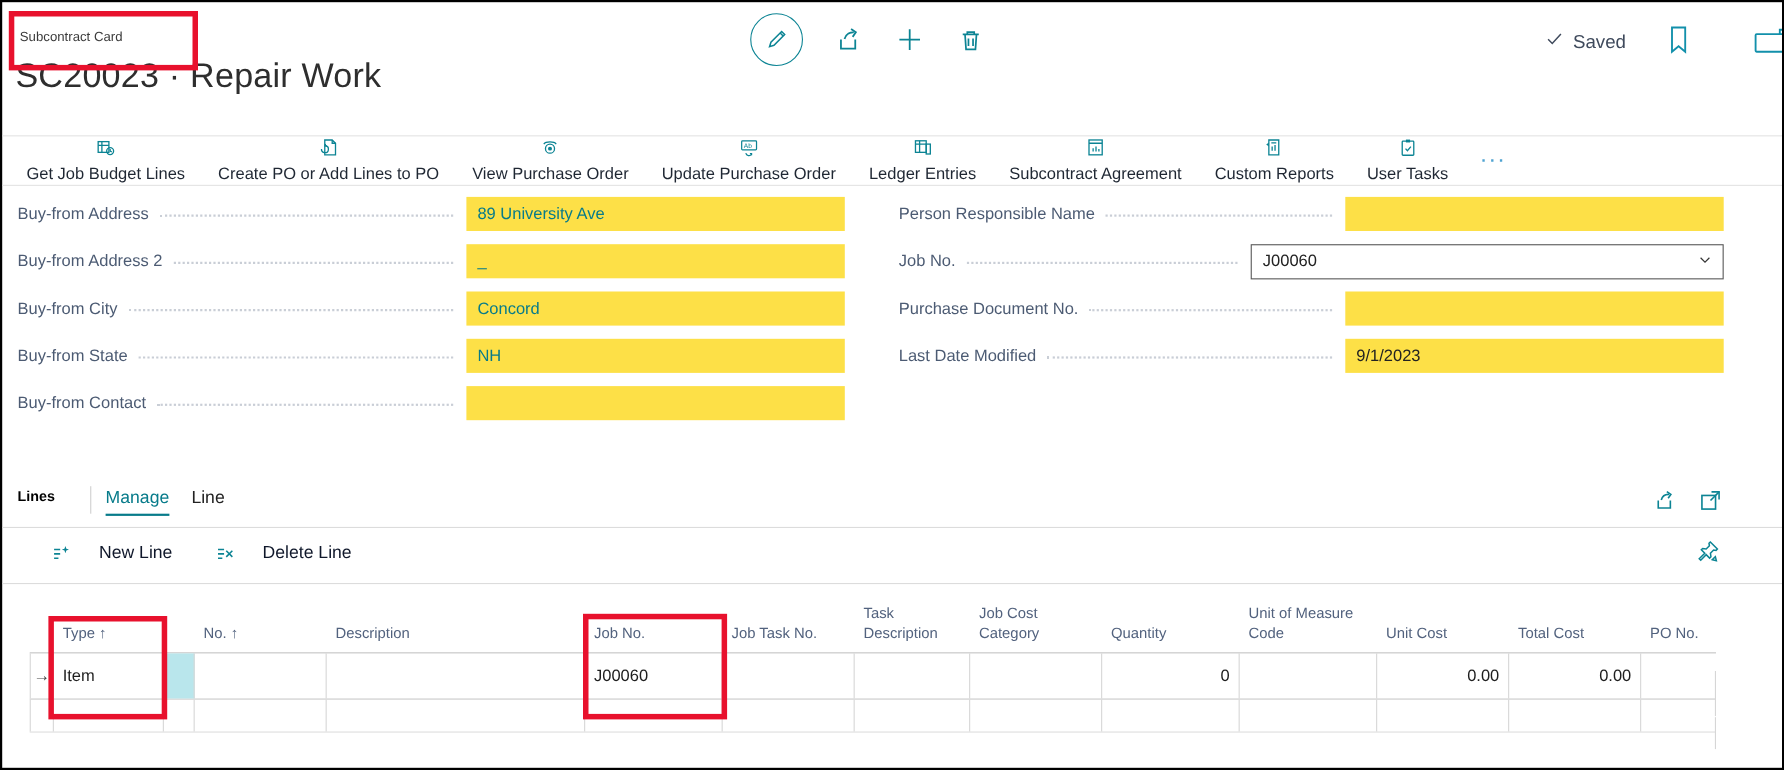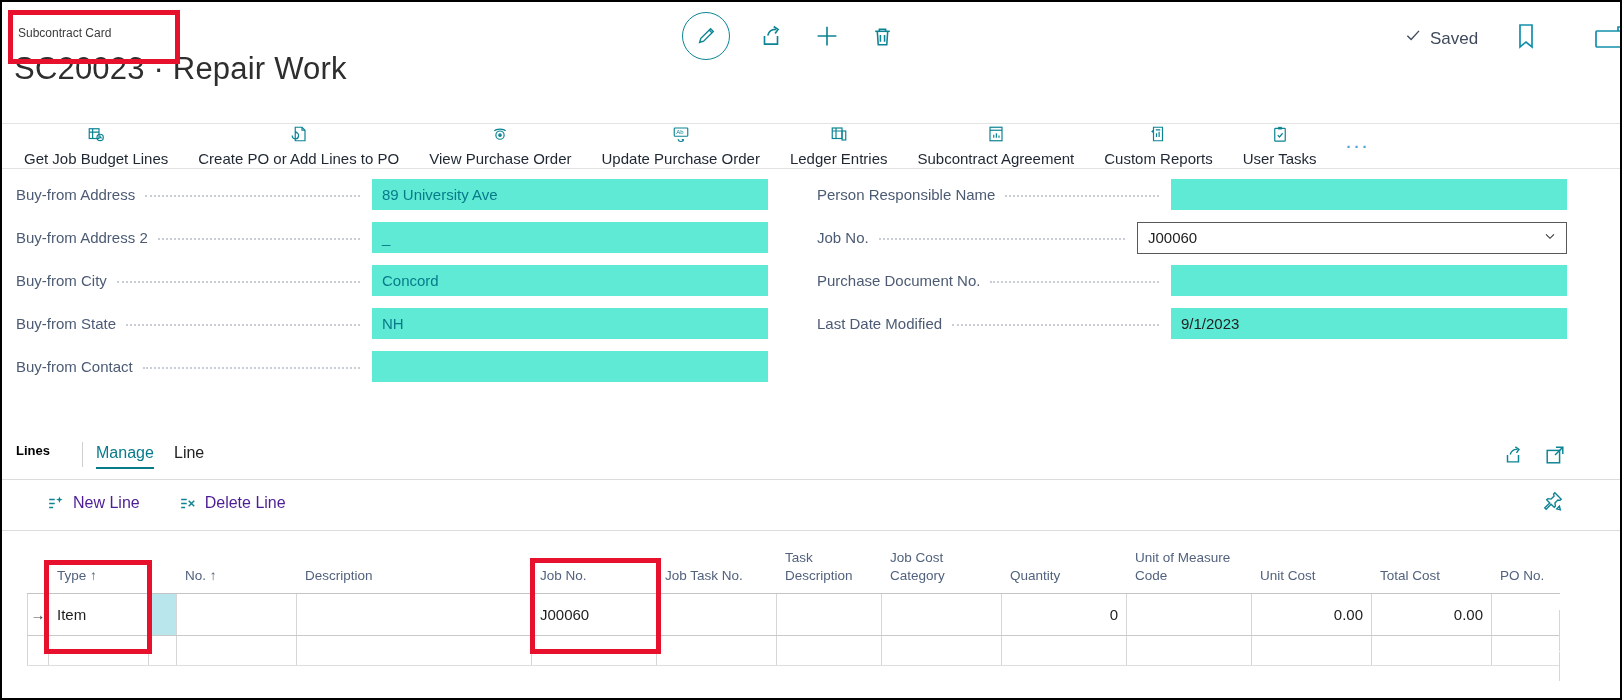--- a/index.html
+++ b/index.html
@@ -30,40 +30,40 @@
   .action-item .aicon { color:#0c8494; display:flex; }
   .more-dots { font-size:15px; color:#4fa3d1; font-weight:bold; letter-spacing:3px; }
 
   
   .field-col { position:absolute; display:flex; flex-direction:column; gap:12px; }
   .field-col.left  { left:14px; top:177px; width:752px; }
   .field-col.right { left:815px; top:177px; width:750px; }
   .field-row { display:flex; align-items:center; height:31px; }
   .field-label { font-size:15px; color:#4c5b73; white-space:nowrap; }
   .leader { flex:1; border-bottom:2px dotted #c9ced6; height:11px; margin:0 12px 7px 10px; }
-  .field-value { width:396px; height:31px; background:#5eead4; font-size:15px;
+  .field-value { width:344px; height:31px; background:#fde047; font-size:15px;
                  line-height:31px; padding:0 10px; color:#077b8a; overflow:hidden; }
   .field-value.dark { color:#222; }
   .field-combo { width:430px; height:32px; background:#fff; border:1px solid #585858;
                  display:flex; align-items:center; font-size:15px; color:#222; padding:0 8px 0 10px; }
   .field-combo .combo-text { flex:1; }
   .field-combo svg { color:#333; }
 
   
   .lines-title { position:absolute; left:14px; top:441px; font-size:13px; font-weight:700; color:#000000; }
   .lines-divider { position:absolute; left:80px; top:440px; width:1px; height:25px; background:#cfcfcf; }
   .tab { position:absolute; top:442px; font-size:16px; color:#222; cursor:default; }
   .tab.active { color:#077b8a; border-bottom:2px solid #077b8a; padding-bottom:5px; }
   .tab-manage { left:94px; } .tab-line { left:172px; }
   .lines-hdr-icons { position:absolute; left:1500px; top:442px; display:flex; gap:20px; color:#0c8494; }
 
   .toolbar-line { position:absolute; left:0; top:477px; width:100%; border-top:1px solid #dcdcdc; }
   .lines-toolbar { position:absolute; left:0; top:478px; width:100%; height:46px;
                    display:flex; align-items:center; padding-left:44px; gap:38px; }
-  .tool-item { display:flex; align-items:center; gap:8px; font-size:16px; color:#4c1d95; }
+  .tool-item { display:flex; align-items:center; gap:25px; font-size:16px; color:#0f172a; }
   .tool-item .ticon { color:#0c8494; display:flex; }
   .pin-btn { position:absolute; left:1540px; top:488px; color:#0c8494; }
 
   
   .grid-topline { position:absolute; left:0; top:528px; width:100%; border-top:1px solid #dcdcdc; }
   .grid { position:absolute; left:25px; top:528px; width:1533px; font-size:15px; }
   .grow { display:flex; }
   .ghead { height:64px; align-items:flex-end; border-bottom:1px solid #c4c4c4;
            color:#52627e; font-size:13.5px; }
   .ghead .gc { padding:0 8px 8px 8px; line-height:1.35; }

